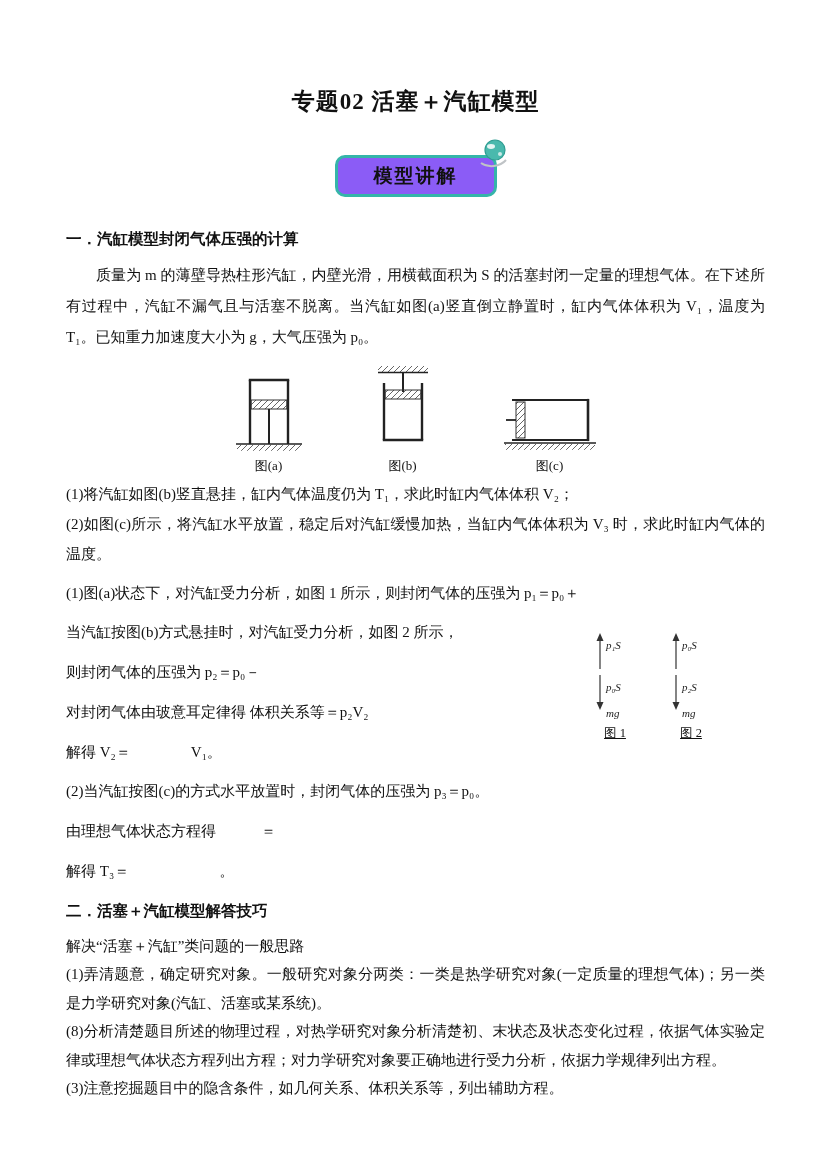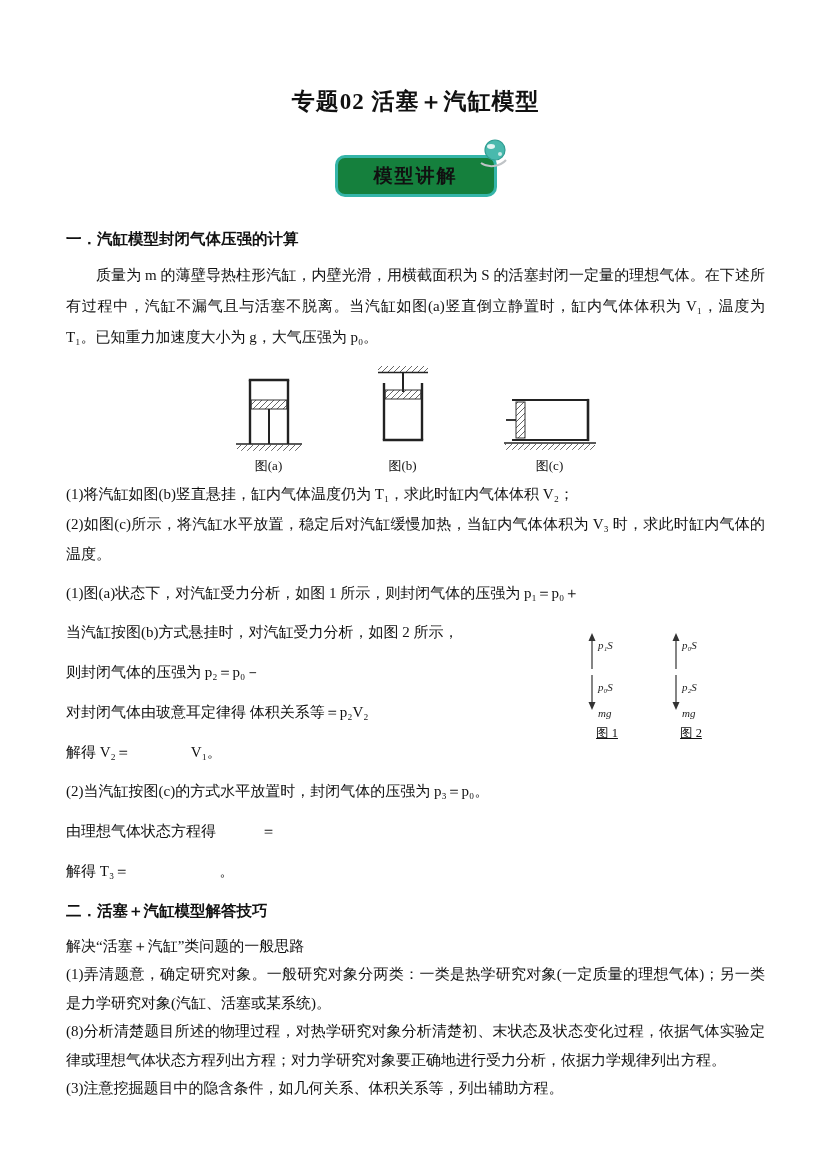--- a/index.html
+++ b/index.html
@@ -10,32 +10,32 @@
   }
   .page{box-sizing:border-box;width:827px;height:1169px;padding:86px 62px 16px 66px;}
   .title{
     text-align:center;font-size:23px;font-weight:bold;letter-spacing:1px;
     margin:0 0 38px 0;
   }
   .badge-wrap{display:flex;justify-content:center;margin:0 0 32px 0;}
   .badge{
     position:relative;border:3px solid #35b5a9;border-radius:10px;
     padding:5px 36px;font-size:19px;font-weight:bold;letter-spacing:2px;
-    background:#15803d;
+    background:#8b5cf6;
   }
   .badge .icon{position:absolute;top:-20px;right:-18px;}
   .h2{font-size:15.5px;font-weight:bold;margin:0 0 10px 0;}
   .para{font-size:15px;line-height:2.08;text-align:justify;text-indent:2em;margin:0;}
   .figrow{display:flex;justify-content:center;align-items:flex-end;gap:68px;margin:12px 0 4px 0;}
   .fig{text-align:center;}
   .figcap{font-size:13px;margin-top:1px;}
   .qline{font-size:15px;line-height:2.0;text-align:justify;margin:0;}
   .solution{position:relative;margin-top:14px;}
   .sol{font-size:15px;margin:0 0 18px 0;line-height:1.45;}
-  .fds{position:absolute;top:46px;right:46px;display:flex;gap:28px;}
+  .fds{position:absolute;top:46px;right:46px;display:flex;gap:20px;}
   .fd{text-align:center;}
   .fdcap{font-size:12.5px;margin-top:0px;text-decoration:underline;}
   .sec2{margin-top:6px;}
   .sec2 .l{font-size:15px;line-height:1.9;text-align:justify;margin:0;}
   svg text{font-family:"Liberation Serif","DejaVu Serif",serif;font-style:italic;font-size:11px;fill:#222;}
 </style>
 </head>
 <body>
 
 <div class="page">

